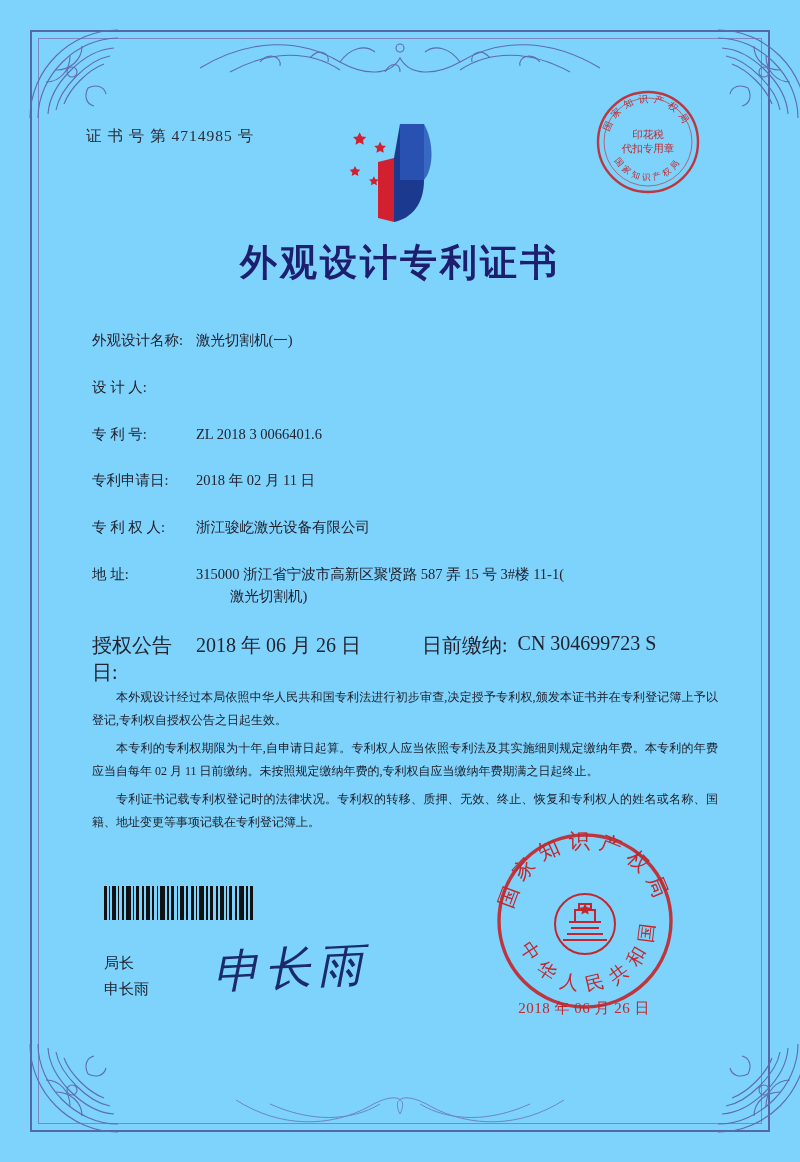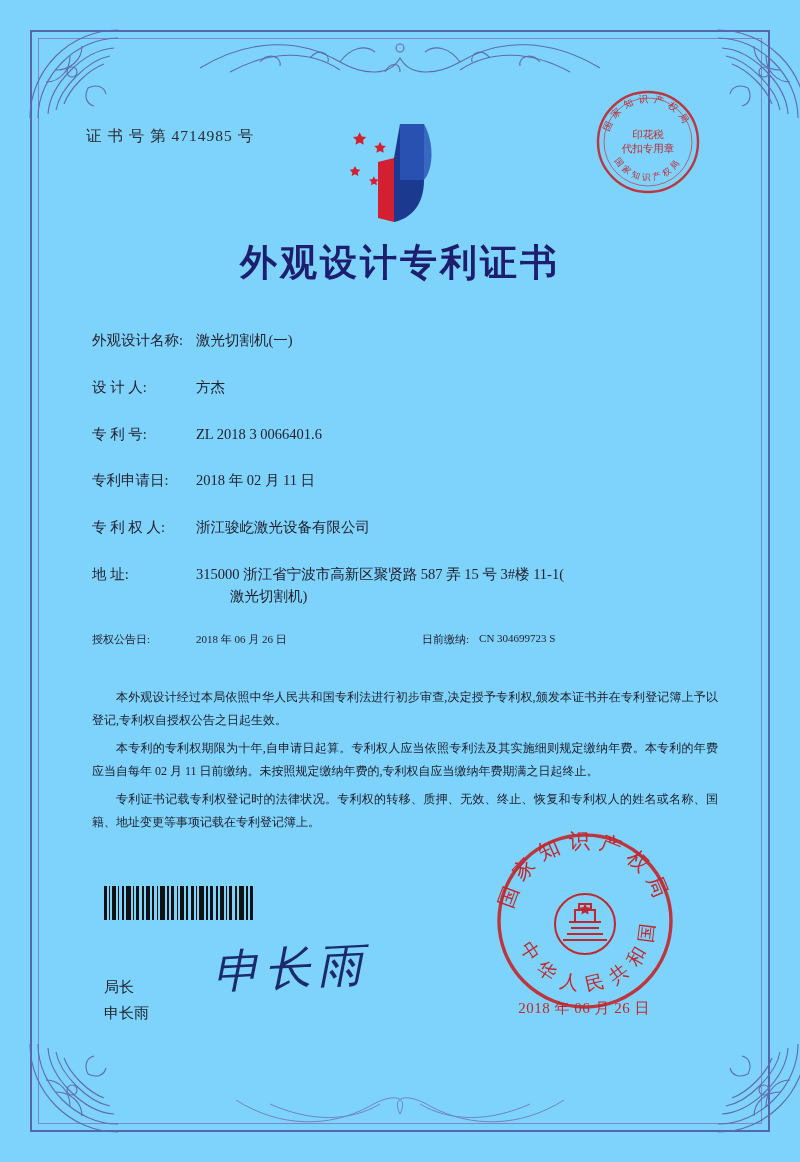--- a/index.html
+++ b/index.html
@@ -116,21 +116,21 @@
     flex: 1 1 auto;
     padding-left: 8px;
   }
   .field-value .cont {
     display: block;
     padding-left: 34px;
   }
   .two-col {
     display: flex;
     margin-bottom: 18px;
-    font-size: 11px;
+    font-size: 20px;
     color: #232330;
   }
   .two-col .left { width: 330px; display:flex; }
   .two-col .left .lbl { flex: 0 0 96px; display:flex; justify-content: space-between;}
   .two-col .left .val { padding-left: 8px; }
   .two-col .right { display:flex; }
   .two-col .right .lbl { white-space: nowrap; }
   .two-col .right .val { padding-left: 10px; }
 
   .paras {
@@ -161,21 +161,20 @@
     background: #111;
     height: 100%;
   }
 
   .director {
     position: absolute;
     left: 66px; top: 912px;
     font-size: 15px;
     line-height: 1.75;
     color: #1d1d28;
-    margin-top: 24px;
   }
   .signature {
     position: absolute;
     left: 175px; top: 900px;
     font-size: 46px;
     color: #1b2a6b;
     font-family: "Liberation Serif", "DejaVu Serif", serif;
     font-style: italic;
     letter-spacing: 6px;
     transform: rotate(-3deg);
@@ -348,21 +347,20 @@
 
     <div class="fields">
 
       <div class="field-row">
         <div class="field-label tight">外观设计名称:</div>
         <div class="field-value">激光切割机(一)</div>
       </div>
 
       <div class="field-row">
         <div class="field-label">设 计 人:</div>
-        <div class="field-value">方杰</div>
       </div>
 
       <div class="field-row">
         <div class="field-label">专 利 号:</div>
         <div class="field-value">ZL 2018 3 0066401.6</div>
       </div>
 
       <div class="field-row">
         <div class="field-label tight">专利申请日:</div>
         <div class="field-value">2018 年 02 月 11 日</div>

